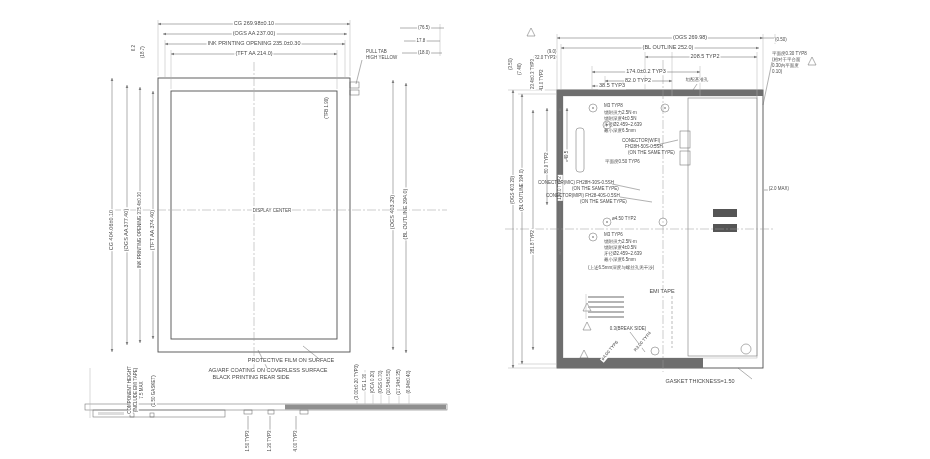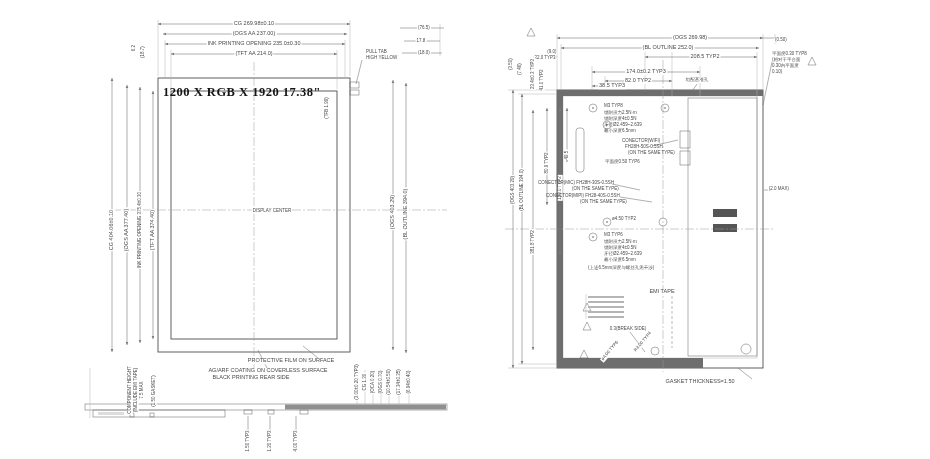--- a/index.html
+++ b/index.html
@@ -188,21 +188,20 @@
     <line x1="652" y1="146" x2="678" y2="140" class="thin"></line>
     <line x1="612" y1="184" x2="640" y2="190" class="thin"></line>
     <line x1="620" y1="197" x2="652" y2="202" class="thin"></line>
     <line x1="630" y1="332" x2="645" y2="352" class="thin"></line>
     <line x1="738" y1="368" x2="752" y2="379" class="thin"></line>
     <line x1="764" y1="190" x2="770" y2="190" class="thin"></line>
     <line x1="600" y1="362" x2="620" y2="342" class="thin"></line>
   </g>
 </svg>
 
-<span class="lbl title" style="left:242px;top:92px">1200 X RGB X 1920  17.38"</span>
 <span class="lbl t4" style="left:272px;top:211px">DISPLAY CENTER</span>
 
 <span class="lbl t5" style="left:254px;top:24px">CG 269.98±0.10</span>
 <span class="lbl t5" style="left:254px;top:34px">(OGS AA 237.00)</span>
 <span class="lbl t5" style="left:254px;top:44px">INK PRINTING OPENING 235.0±0.30</span>
 <span class="lbl t5" style="left:254px;top:54px">(TFT AA 214.0)</span>
 
 <span class="lbl t4" style="left:424px;top:28px">(76.5)</span>
 <span class="lbl t4" style="left:421px;top:41px">17.8</span>
 <span class="lbl t4" style="left:424px;top:53px">(18.0)</span>

